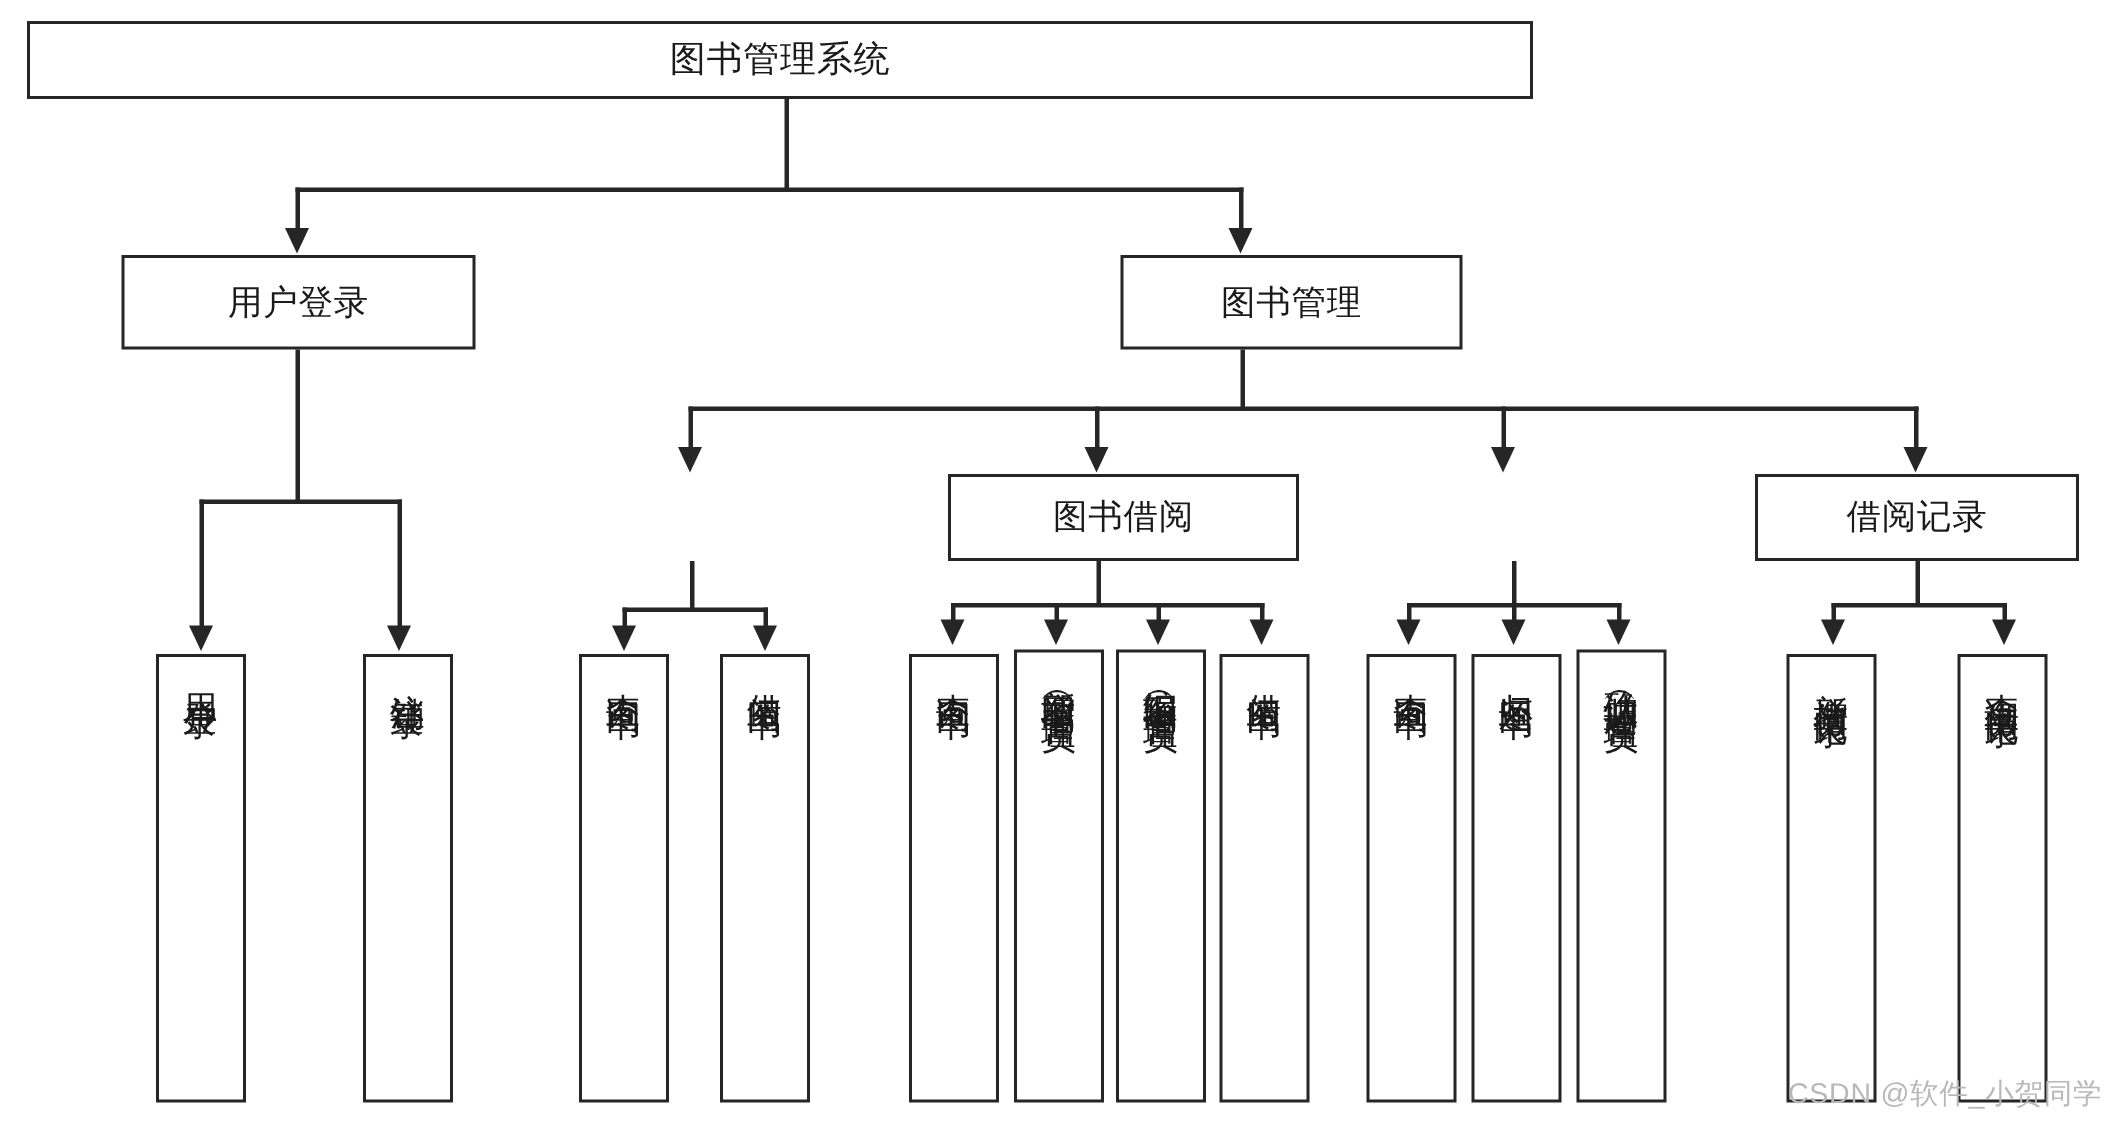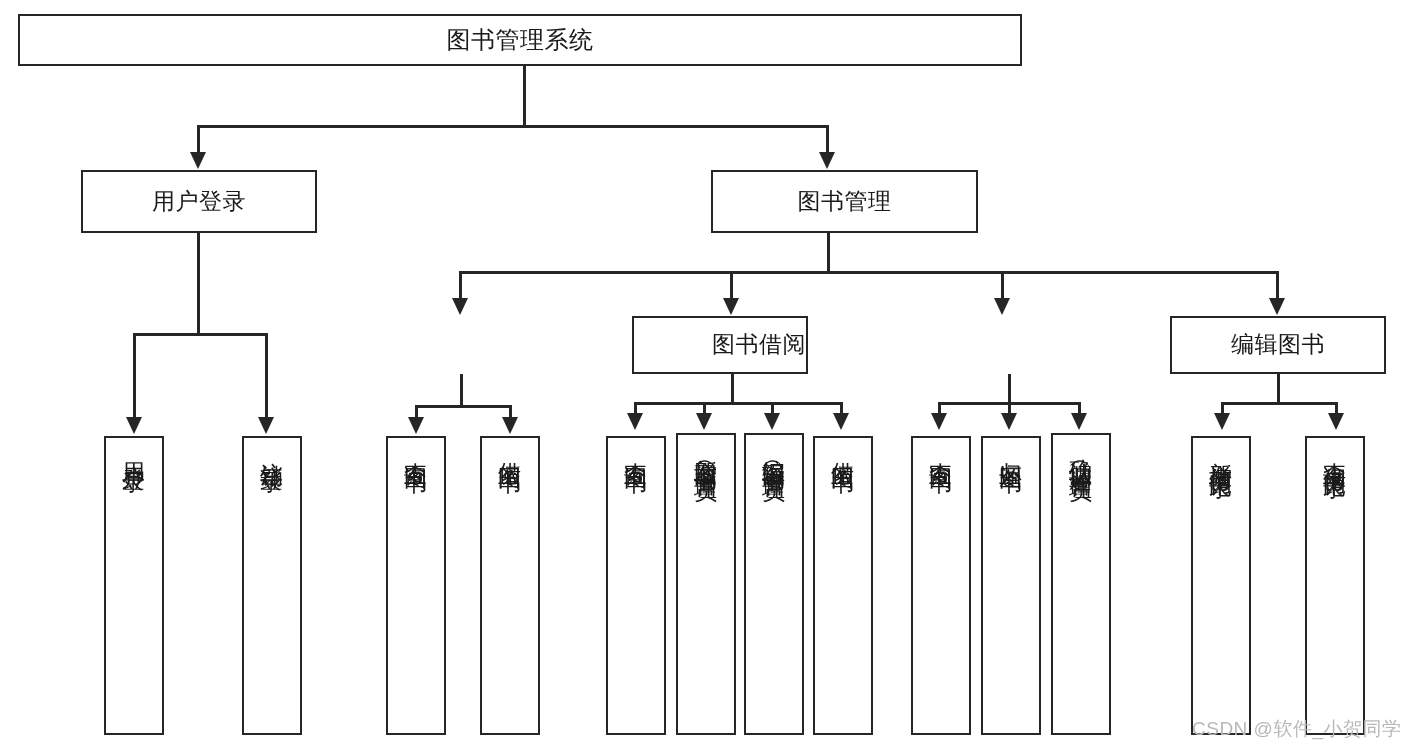--- a/index.html
+++ b/index.html
@@ -94,21 +94,21 @@
 
   <div class="edge vline" style="left:197px; top:125px; width:3px; height:30px;"></div>
   <div class="arrow" style="left:190px; top:152px;"></div>
 
   <div class="edge vline" style="left:826px; top:125px; width:3px; height:30px;"></div>
   <div class="arrow" style="left:819px; top:152px;"></div>
 
   <div class="node horiz" style="left:81px; top:170px; width:236px; height:63px;">
     <span class="label">用户登录</span>
   </div>
-  <div class="node horiz" style="left:711px; top:170px; width:267px; height:63px;">
+  <div class="node horiz" style="left:747px; top:170px; width:228px; height:63px;">
     <span class="label">图书管理</span>
   </div>
 
   <div class="edge vline" style="left:197px; top:233px; width:3px; height:102px;"></div>
   <div class="edge hline" style="left:133px; top:333px; width:135px; height:3px;"></div>
   <div class="edge vline" style="left:133px; top:333px; width:3px; height:87px;"></div>
   <div class="arrow" style="left:126px; top:417px;"></div>
   <div class="edge vline" style="left:265px; top:333px; width:3px; height:87px;"></div>
   <div class="arrow" style="left:258px; top:417px;"></div>
 
@@ -117,25 +117,25 @@
 
   <div class="edge vline" style="left:459px; top:271px; width:3px; height:30px;"></div>
   <div class="arrow" style="left:452px; top:298px;"></div>
   <div class="edge vline" style="left:730px; top:271px; width:3px; height:30px;"></div>
   <div class="arrow" style="left:723px; top:298px;"></div>
   <div class="edge vline" style="left:1001px; top:271px; width:3px; height:30px;"></div>
   <div class="arrow" style="left:994px; top:298px;"></div>
   <div class="edge vline" style="left:1276px; top:271px; width:3px; height:30px;"></div>
   <div class="arrow" style="left:1269px; top:298px;"></div>
 
-  <div class="node horiz" style="left:632px; top:316px; width:176px; height:58px;justify-content:flex-end;">
+  <div class="node horiz" style="left:632px; top:316px; width:234px; height:58px;">
     <span class="label">图书借阅</span>
   </div>
   <div class="node horiz" style="left:1170px; top:316px; width:216px; height:58px;">
-    <span class="label">编辑图书</span>
+    <span class="label">借阅记录</span>
   </div>
 
   <div class="edge vline" style="left:460px; top:374px; width:3px; height:34px;"></div>
   <div class="edge hline" style="left:415px; top:405px; width:97px; height:3px;"></div>
   <div class="edge vline" style="left:415px; top:405px; width:3px; height:15px;"></div>
   <div class="arrow" style="left:408px; top:417px;"></div>
   <div class="edge vline" style="left:509px; top:405px; width:3px; height:15px;"></div>
   <div class="arrow" style="left:502px; top:417px;"></div>
 
   <div class="edge vline" style="left:731px; top:374px; width:3px; height:30px;"></div>

